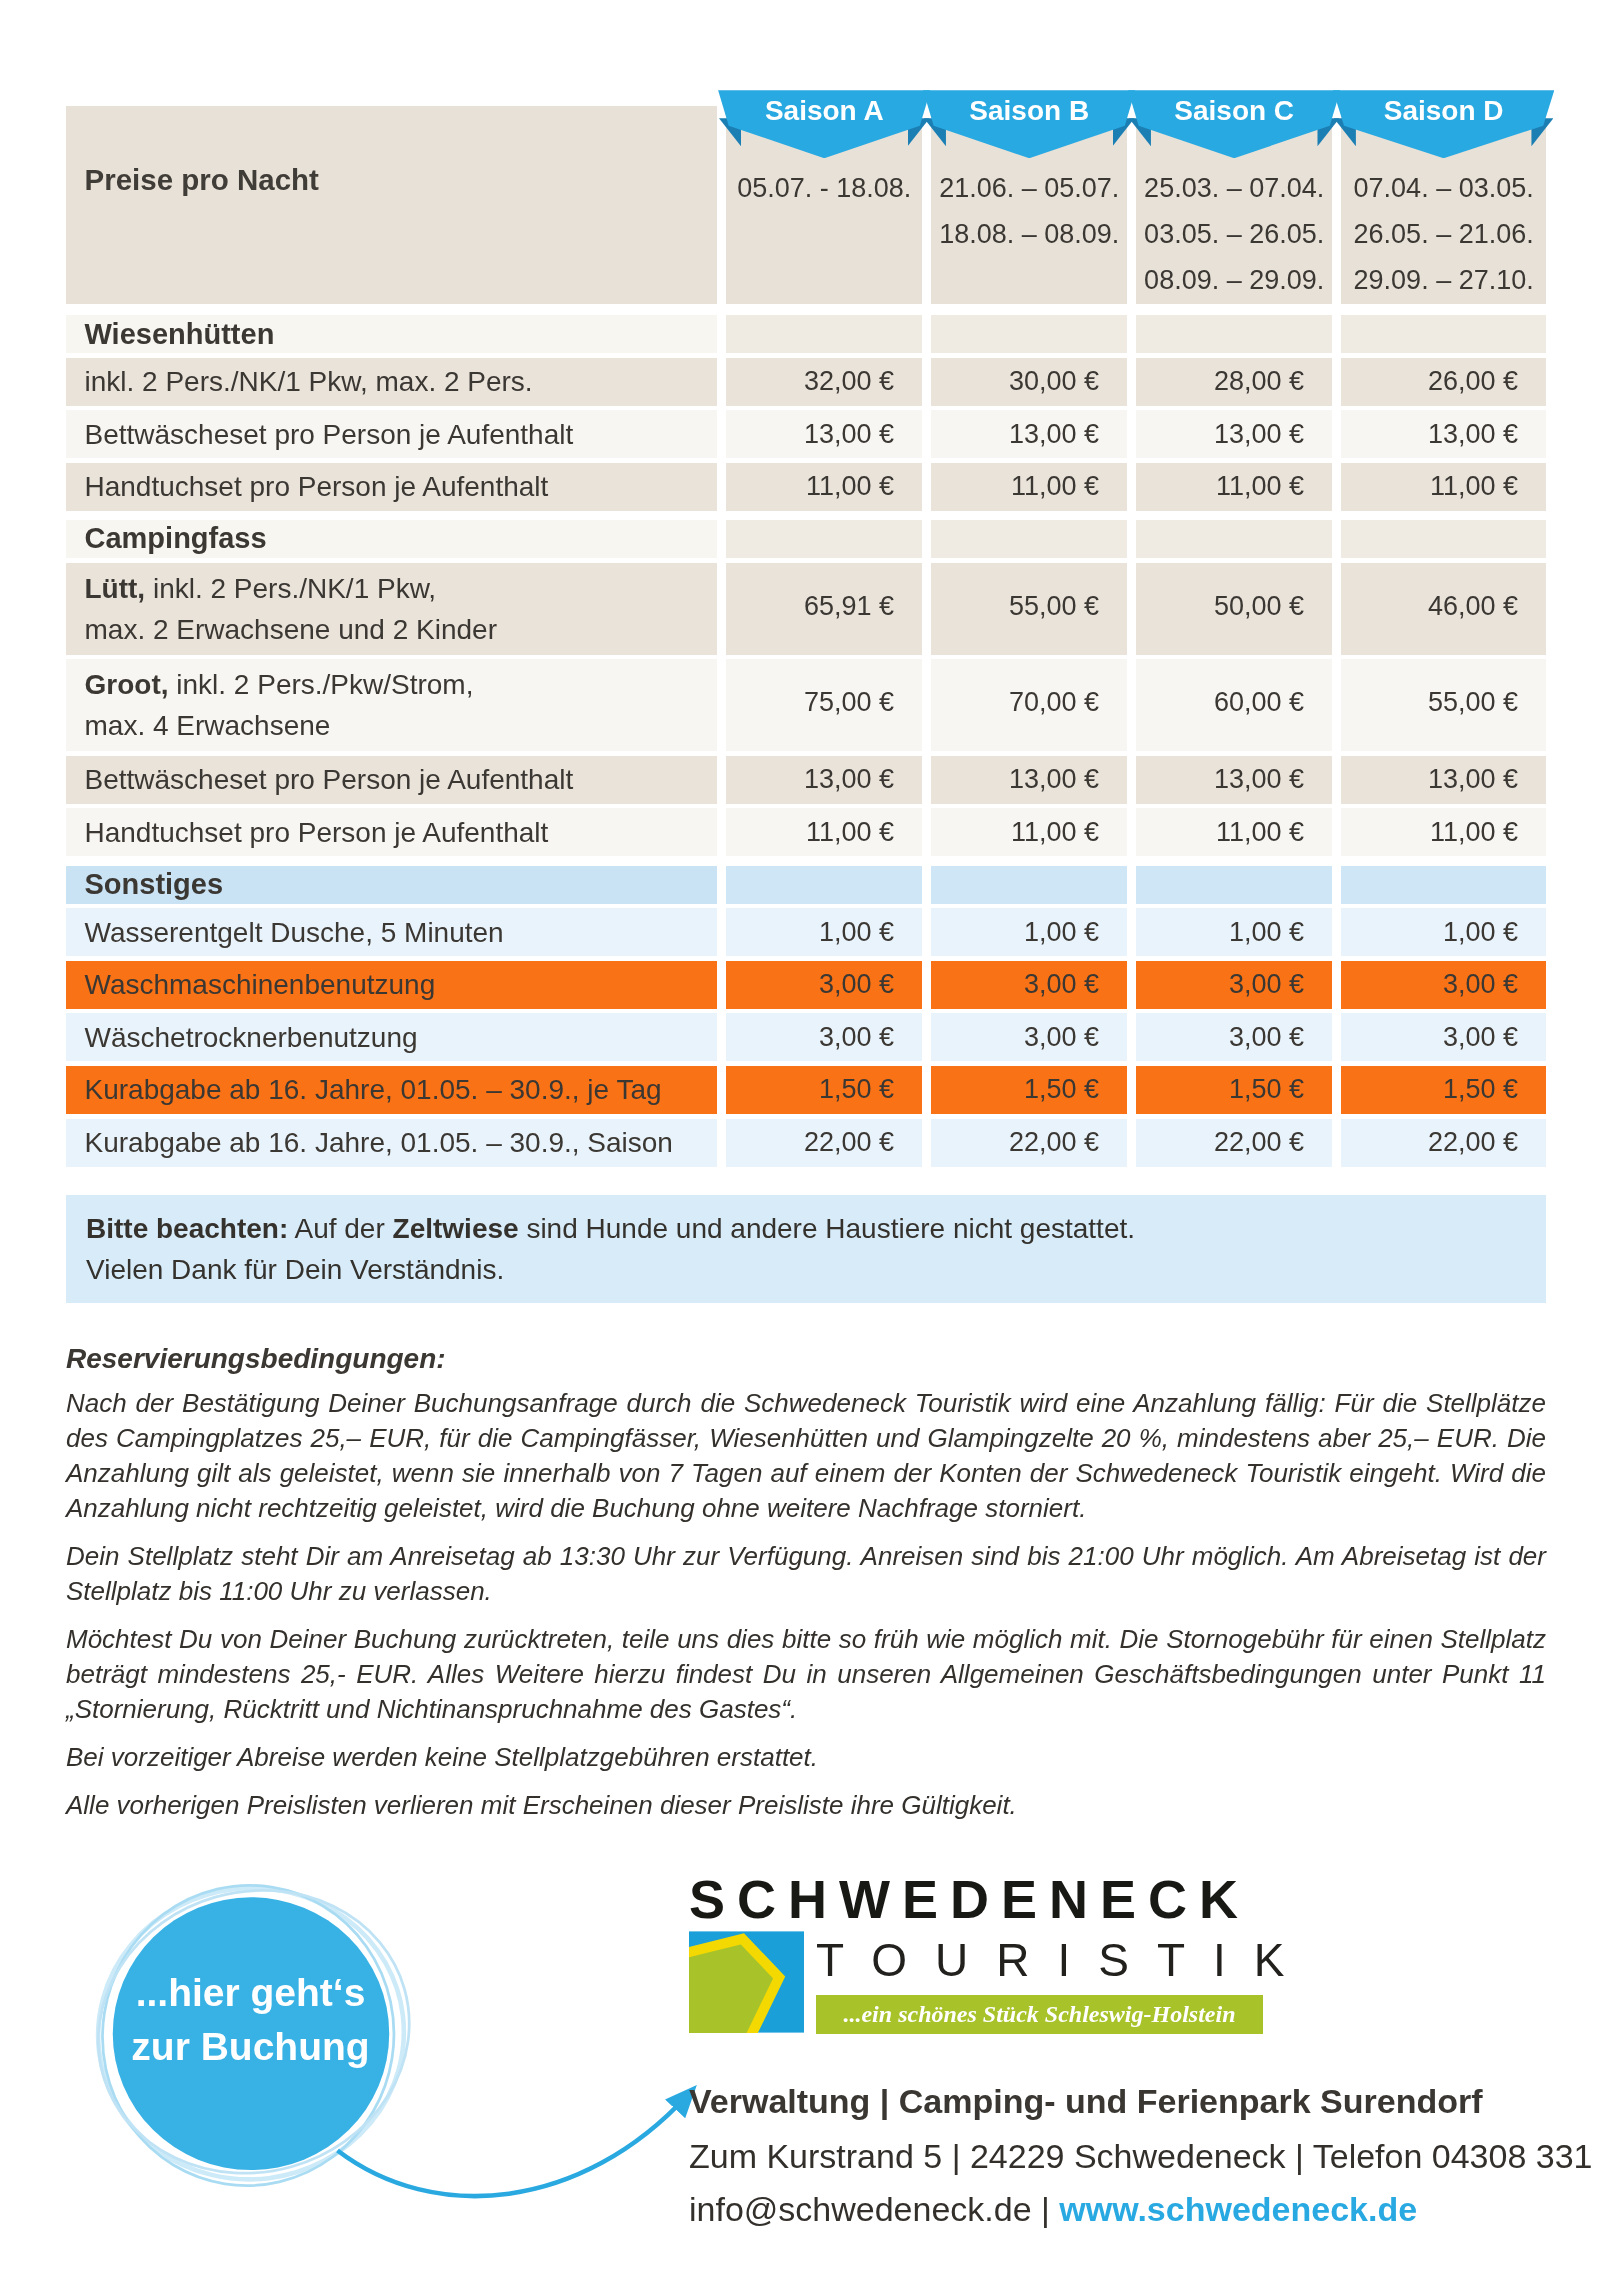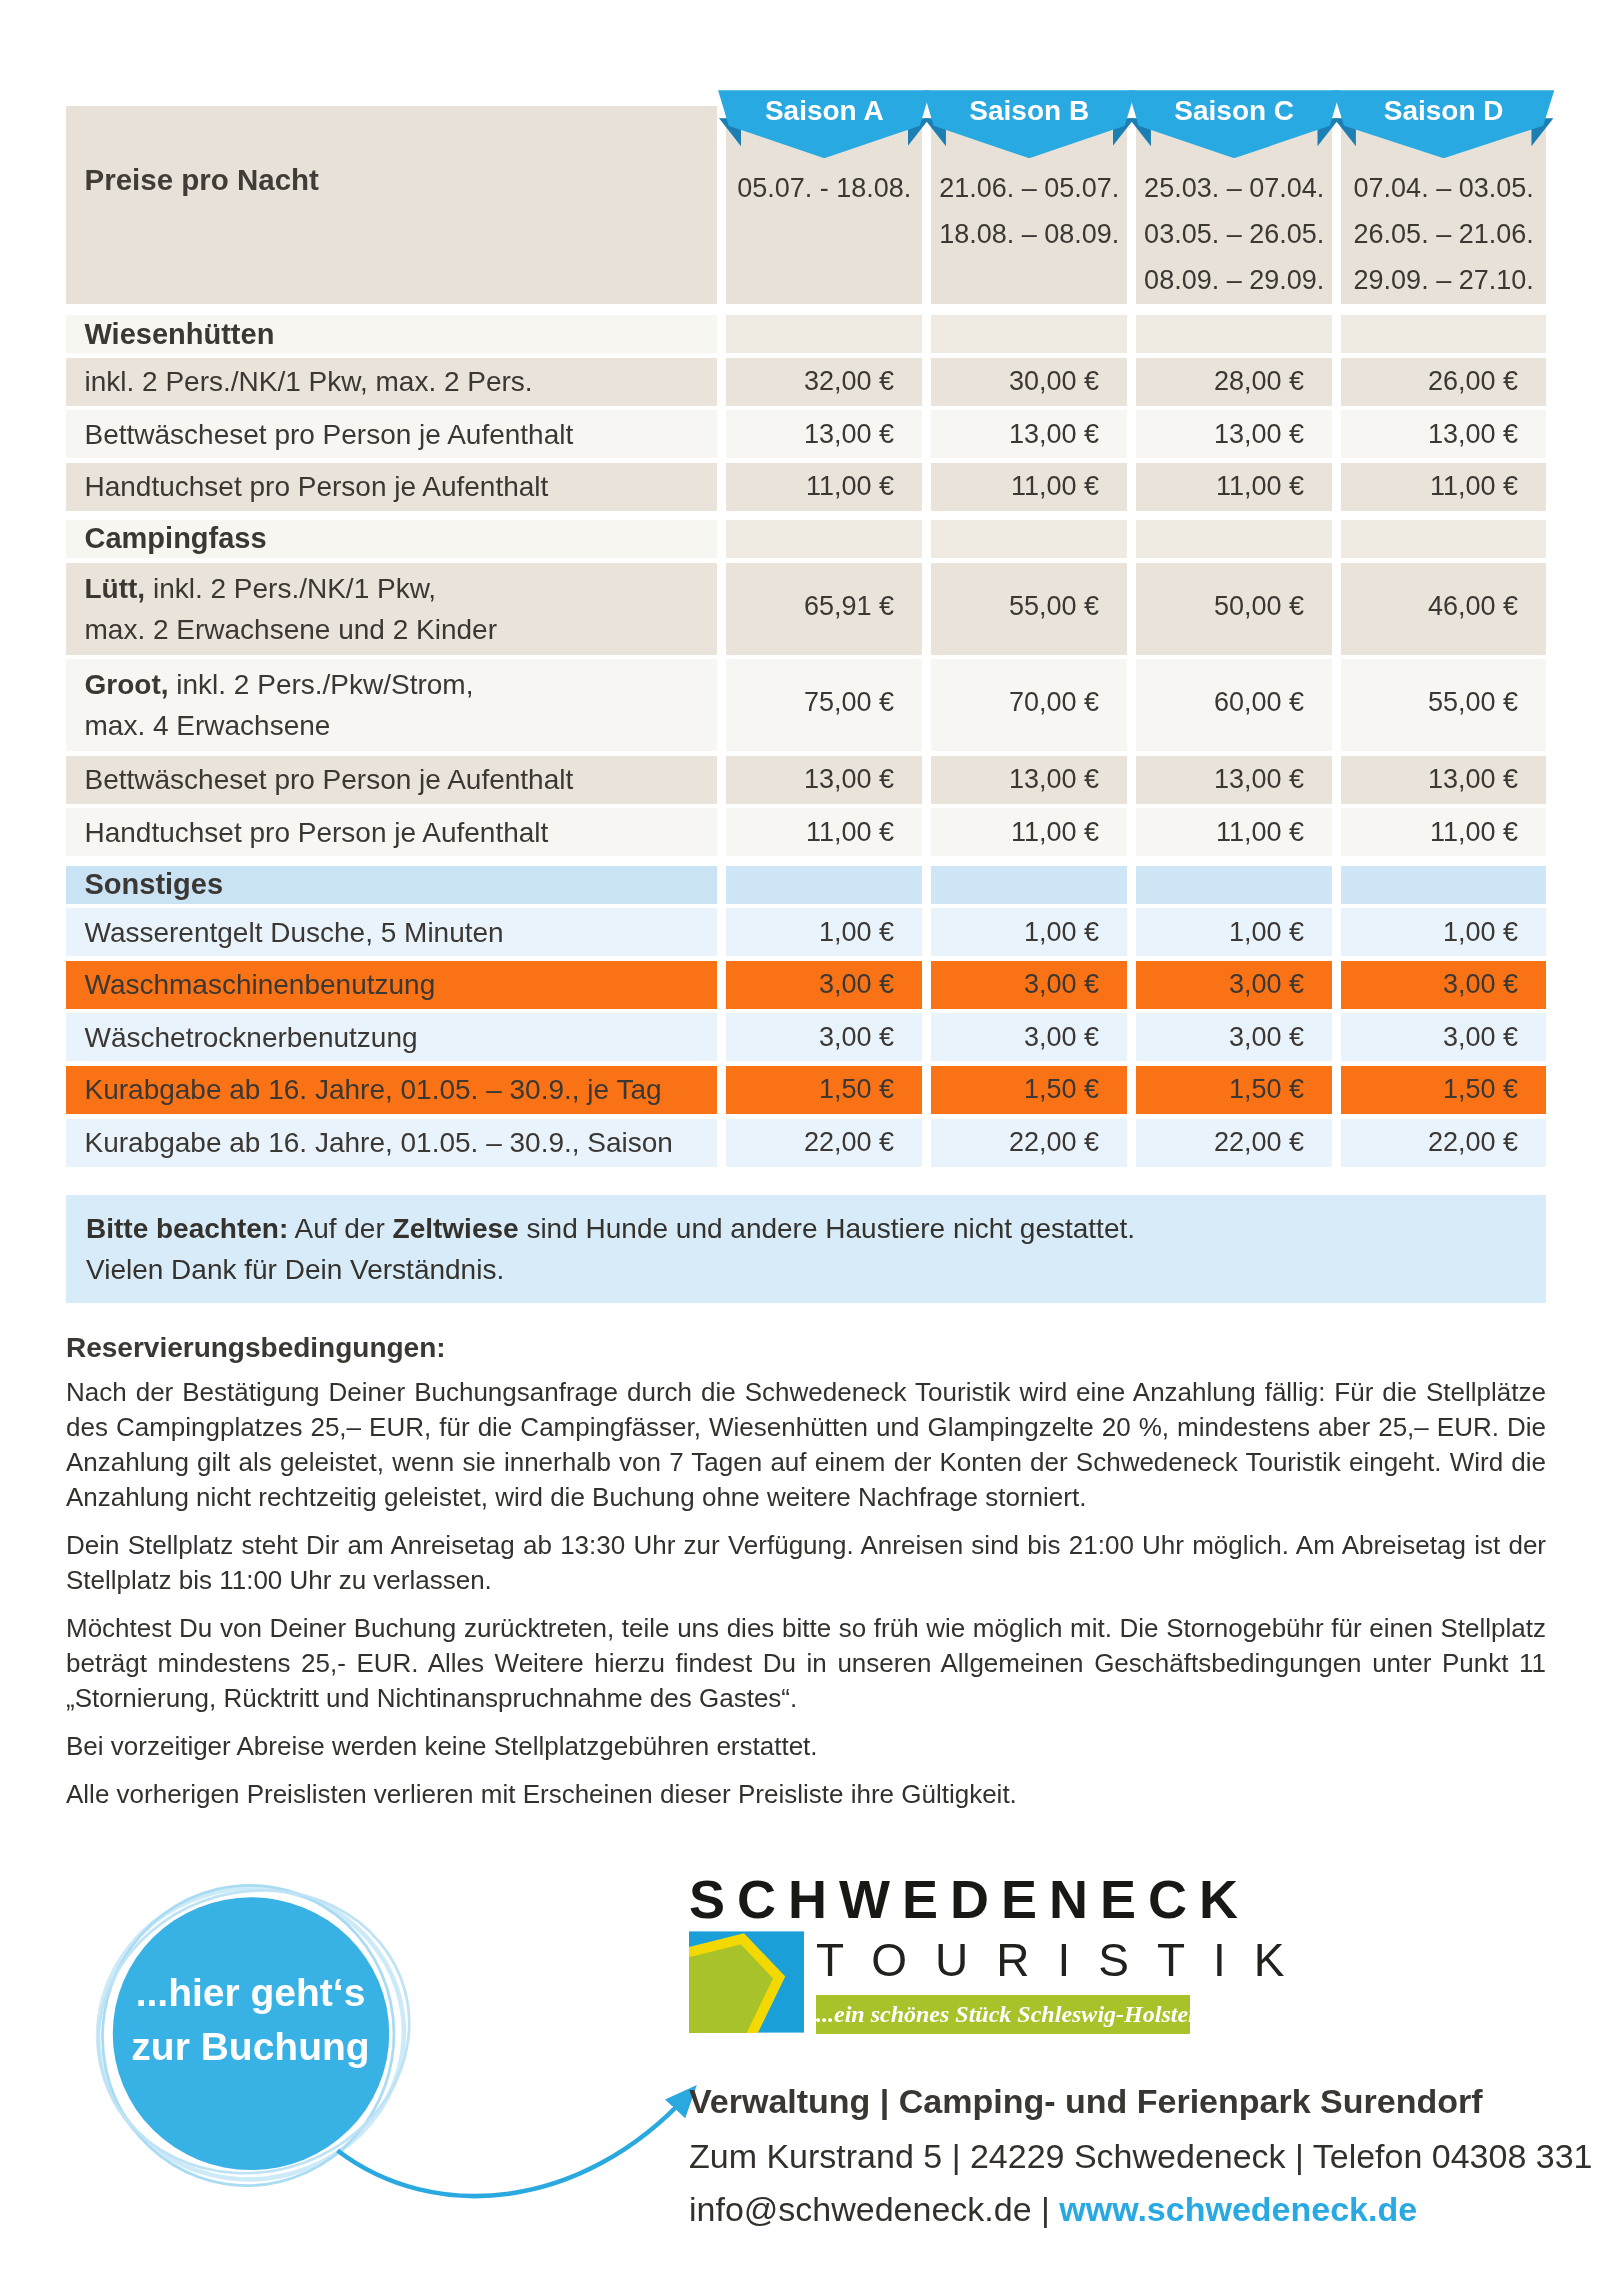--- a/index.html
+++ b/index.html
@@ -54,40 +54,40 @@
   .row-blue-light .c-label, .row-blue-light .c-val { background:#e9f3fb; }
   .row-blue-dark .c-label, .row-blue-dark .c-val { background:#f97316; }
   .lead-bold { font-weight:700; }
 
   
   .note-box { margin-top:28px; background:#d7ebf8; padding:13px 20px;
     font-size:28px; line-height:41px; color:#35322e; }
   .note-box b { font-weight:700; }
 
   
-  .terms { margin-top:29px; color:#34312d; }
+  .terms { margin-top:40px; color:#34312d;font-style:italic; }
   .terms h3 { margin:0 0 11px 0; font-size:28px; font-weight:700; color:#3b3733; }
   .terms p { margin:0 0 13px 0; font-size:26px; line-height:35px; text-align:justify; }
   .terms p.short { text-align:left; }
 
   
   .badge { position:absolute; left:84px; top:1877px; width:334px; height:317px; cursor:pointer; }
   .badge svg { position:absolute; inset:0; }
   .badge-text { position:absolute; left:28px; top:89px; width:277px; text-align:center;
     color:#fff; font-size:39px; font-weight:700; line-height:54px; }
 
   .arrow-svg { position:absolute; left:314px; top:2063px; }
 
   .logo { position:absolute; left:689px; top:1868px; }
   .logo-title { font-size:54px; font-weight:800; letter-spacing:12px; color:#181815; white-space:nowrap; }
   .logo-row { position:absolute; left:0; top:59px; }
   .logo-icon { position:absolute; left:0; top:3.7px; width:115px; height:102px; }
   .logo-sub { position:absolute; left:127px; top:5.5px; font-size:46px; font-weight:400;
     letter-spacing:28px; color:#22211e; white-space:nowrap; }
-  .logo-bar { position:absolute; left:127px; top:68px; width:374px; height:39px;
+  .logo-bar { position:absolute; left:127px; top:68px; width:447px; height:39px;
     background:#a8c32a; color:#fff; font-family:"Liberation Serif", serif;
     font-style:italic; font-weight:700; font-size:24px; line-height:39px; text-align:center;
     white-space:nowrap; }
 
   .footer { position:absolute; left:689px; top:2082px; color:#33302c; }
   .footer .f1 { font-size:34px; font-weight:700; color:#3a3733; margin-bottom:15.7px; white-space:nowrap; }
   .footer .f2 { font-size:34px; margin-bottom:14px; white-space:nowrap; }
   .footer .f3 { font-size:34px; white-space:nowrap; }
   .footer .weblink { font-weight:700; color:#29a9e1; text-decoration:none; cursor:pointer; }
 </style>

